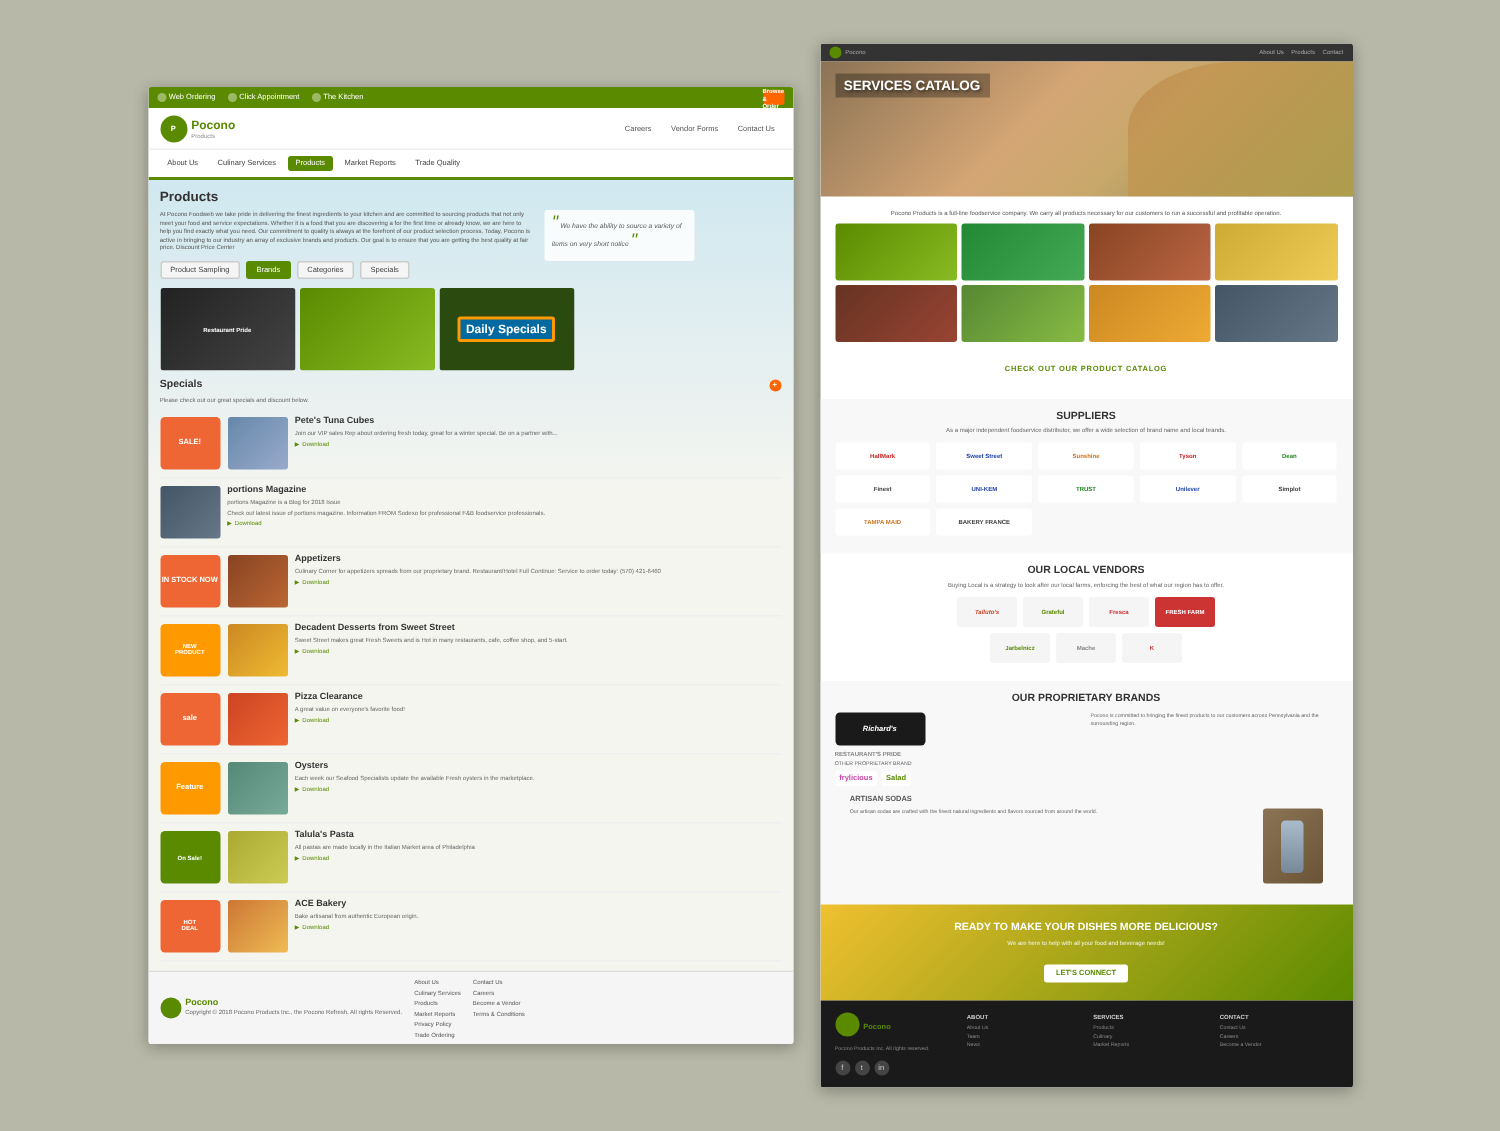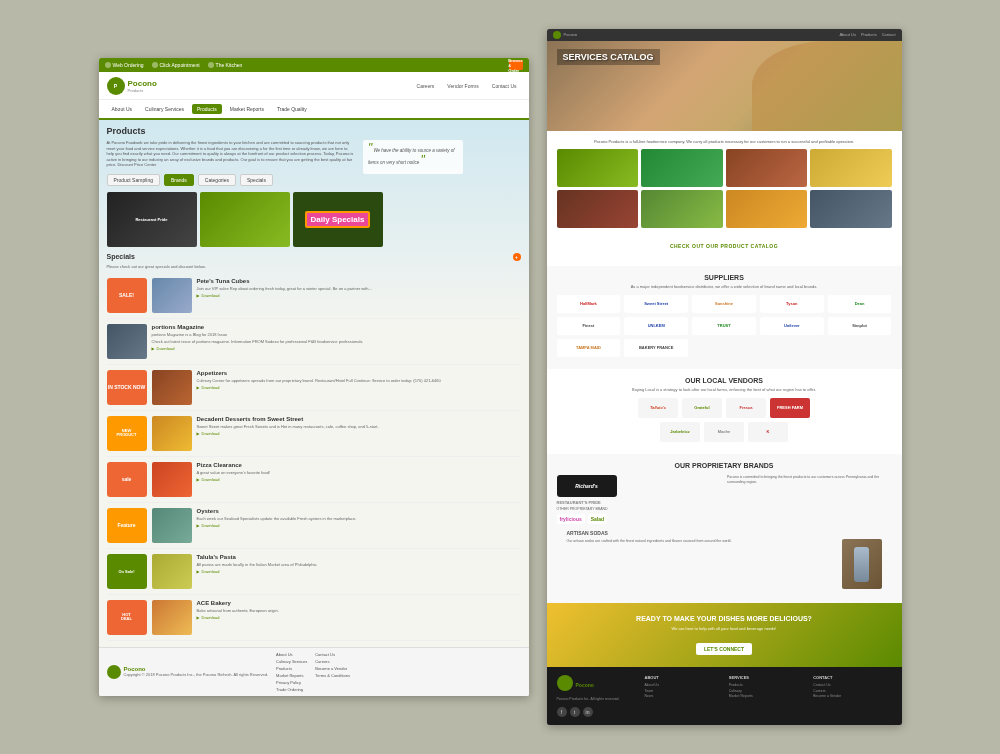--- a/index.html
+++ b/index.html
@@ -817,21 +817,21 @@
           <div class="left-product-img-inner" style="background:linear-gradient(135deg,#222,#444);">
             <span style="font-size:4px;color:#fff;">Restaurant Pride</span>
           </div>
         </div>
         <div class="left-product-img">
           <div class="left-product-img-inner" style="background:linear-gradient(135deg,#5a8a00,#88bb22);">
           </div>
         </div>
         <div class="left-product-img">
           <div class="left-product-img-inner" style="background:#2a4a10;display:flex;flex-direction:column;align-items:center;justify-content:center;">
-            <span style="font-size:8px;font-weight:bold;color:#fff;border:2px solid #ff9900;padding:2px 4px;background:#ec4899;border-radius:2px;">Daily Specials</span>
+            <span style="font-size:8px;font-weight:bold;color:#fff;border:2px solid #ff9900;padding:2px 4px;background:#0369a1;border-radius:2px;">Daily Specials</span>
           </div>
         </div>
       </div>
 
       <div class="specials-section">
         <div class="specials-title" style="position:relative;">
           <span>Specials</span>
           <div class="orange-circle" style="position:static;margin-left:auto;">
             <span style="font-size:5px;color:#fff;">+</span>
           </div>

